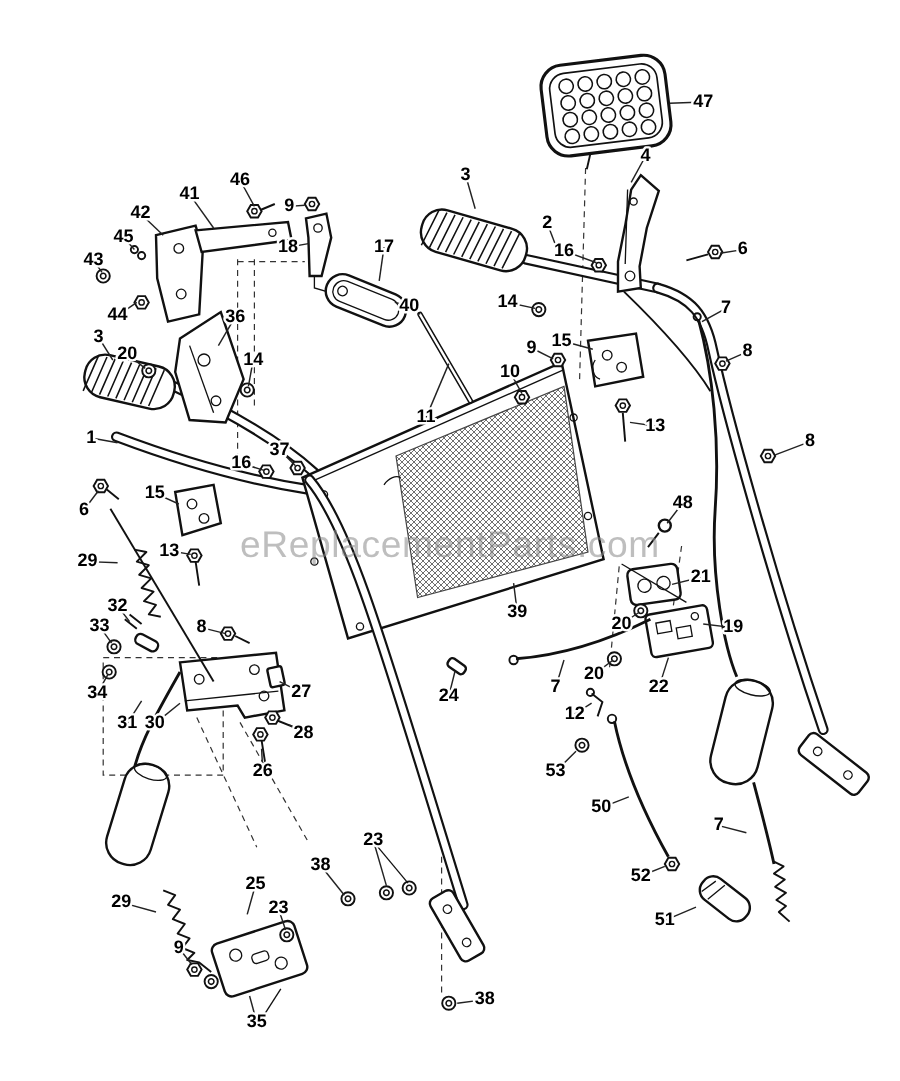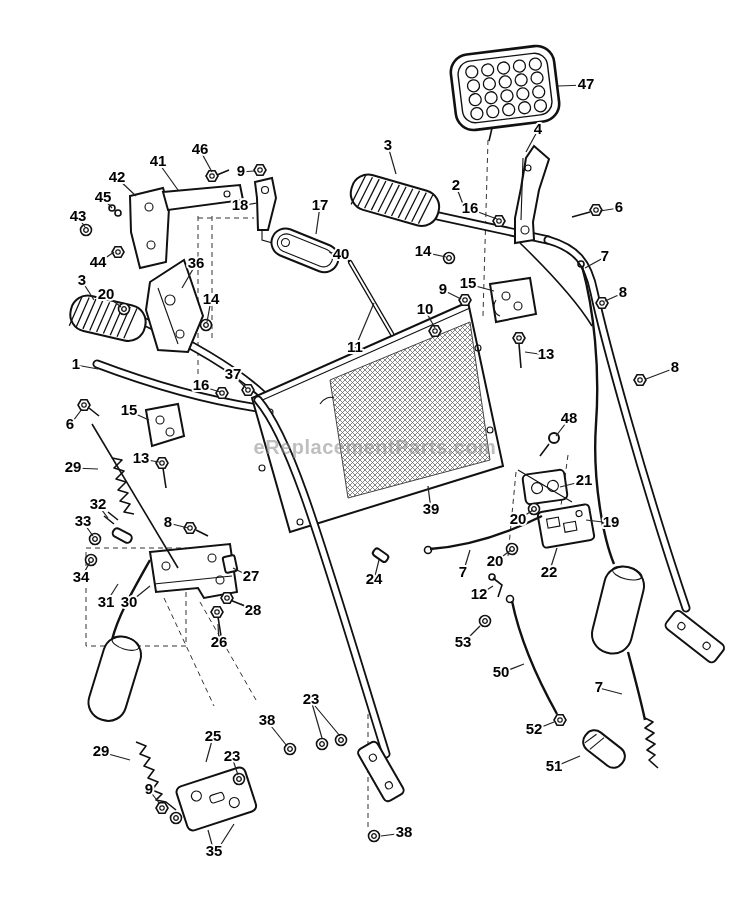--- a/index.html
+++ b/index.html
@@ -1,20 +1,20 @@
 <!DOCTYPE html>
 <html><head>
 <meta charset="utf-8">
 <style>
   html,body{margin:0;padding:0;background:#fff;}
   .stage{position:relative;width:750px;height:901px;background:#fff;overflow:hidden;
          font-family:"Liberation Sans",sans-serif;}
   .stage svg{position:absolute;left:0;top:0;z-index:1;}
   .watermark{position:absolute;top:436px;left:0;width:100%;text-align:center;
-             font-size:20px;font-weight:700;color:#8a8a8a;opacity:.55;
+             font-size:31px;font-weight:400;color:#8a8a8a;opacity:.55;
              letter-spacing:.5px;pointer-events:none;z-index:2;}
   .part{fill:#fff;stroke:#111;stroke-width:2;}
   .thin{fill:none;stroke:#111;stroke-width:1.1;}
   .thin2{fill:none;stroke:#111;stroke-width:1.6;}
   .cable{fill:none;stroke:#111;stroke-width:2.4;}
   .spring{fill:none;stroke:#111;stroke-width:1.6;stroke-linejoin:round;}
   .hatch{stroke:#111;stroke-width:1.3;fill:none;}
   .dashed{stroke:#333;stroke-width:1;stroke-dasharray:5 4;fill:none;}
   .tube-o{stroke:#111;stroke-width:9;fill:none;stroke-linecap:round;}
   .tube-i{stroke:#fff;stroke-width:5.4;fill:none;stroke-linecap:round;}

